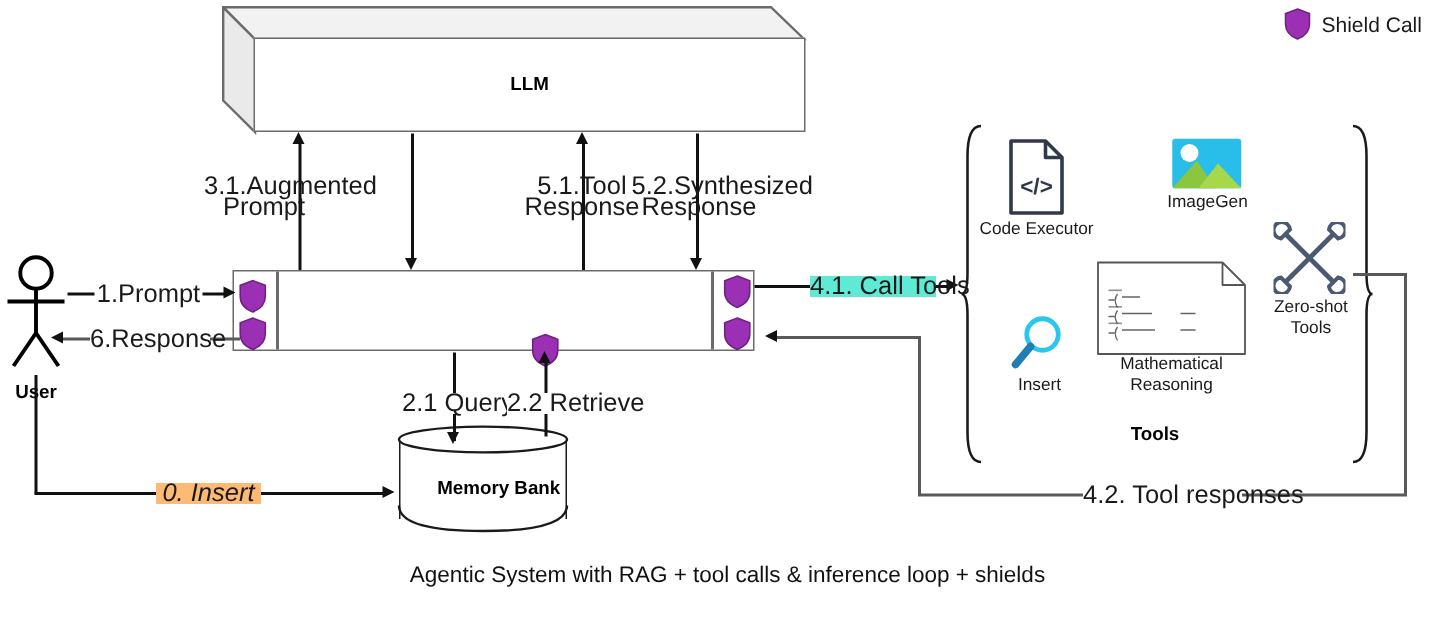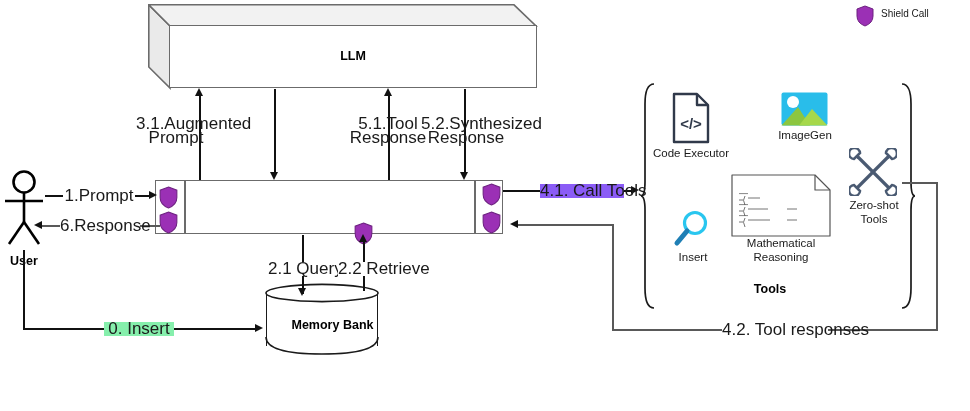--- a/index.html
+++ b/index.html
@@ -103,21 +103,21 @@
     font-size: 12.5px;
     font-weight: bold;
     color: #000;
     text-align: center;
     white-space: nowrap;
   }
 
   
   .legend-text {
     position: absolute;
-    font-size: 10px;
+    font-size: 14px;
     color: #1a1a1a;
     white-space: nowrap;
   }
 </style>
 </head>
 <body>
 
 <div id="canvas">
 
   <svg class="shield" style="left:856px; top:5px;" width="18" height="22" viewBox="0 0 18 22">
@@ -206,21 +206,21 @@
   <div class="arrow ar-d" style="left:298px; top:288px;"></div>
   <div class="lbl" style="left:268px; top:262px; width:68px; background:#fff;">2.1 Query</div>
 
   <div class="ln vln blk" style="left:363px; top:241px; height:50px;"></div>
   <div class="arrow ar-u" style="left:359px; top:234px;"></div>
   <div class="lbl" style="left:338px; top:262px; width:76px; background:#fff;text-align:right;">2.2 Retrieve</div>
 
   <div class="ln vln blk" style="left:23px; top:250px; height:79px;"></div>
   <div class="ln hln blk" style="left:23px; top:328px; width:236px;"></div>
   <div class="arrow ar-r" style="left:255px; top:324px;"></div>
-  <div class="lbl" style="left:104px; top:322px; width:70px; background:#86efac;">0. Insert</div>
+  <div class="lbl" style="left:104px; top:322px; width:70px; background:#fdba74;font-style:italic;">0. Insert</div>
 
   <svg style="position:absolute; left:640px; top:82px;" width="16" height="228">
     <path d="M14 2 Q5 2 5 22 L5 100 Q5 114 1 114 Q5 114 5 128 L5 206 Q5 226 14 226" fill="none" stroke="#1a1a1a" stroke-width="1.7"></path>
   </svg>
 
   <svg style="position:absolute; left:900px; top:82px;" width="16" height="228">
     <path d="M2 2 Q11 2 11 22 L11 100 Q11 114 15 114 Q11 114 11 128 L11 206 Q11 226 2 226" fill="none" stroke="#1a1a1a" stroke-width="1.7"></path>
   </svg>
 
   <svg class="tool-icon" style="left:671px; top:92px;" width="40" height="52" viewBox="0 0 40 52">
@@ -273,24 +273,25 @@
       <path d="M37 43 a5.5 5.5 0 1 0 6 -6 Z"></path>
     </g>
   </svg>
   <div class="tool-lbl" style="left:833px; top:198px; width:82px;">Zero-shot
 Tools</div>
 
   <div class="tools-title" style="left:710px; top:282px; width:120px;">Tools</div>
 
   <div class="ln hln blk" style="left:503px; top:190px; width:130px;"></div>
   <div class="arrow ar-r" style="left:631px; top:186px;"></div>
-  <div class="lbl" style="left:540px; top:184px; width:84px; background:#8b5cf6;">4.1. Call Tools</div>
+  <div class="lbl" style="left:540px; top:184px; width:84px; background:#5eead4;">4.1. Call Tools</div>
 
   <div class="ln vln" style="left:936px; top:182px; height:148px;"></div>
   <div class="ln hln" style="left:902px; top:182px; width:36px;"></div>
   <div class="ln hln" style="left:612px; top:329px; width:326px;"></div>
   <div class="ln vln" style="left:612px; top:224px; height:106px;"></div>
   <div class="ln hln" style="left:518px; top:224px; width:96px;"></div>
   <div class="arrow ar-l" style="left:510px; top:220px;"></div>
   <div class="lbl" style="left:722px; top:323px; width:106px; background:#fff;">4.2. Tool responses</div>
 
+  <div class="caption" style="left:0px; top:375px; width:970px;">Agentic System with RAG + tool calls &amp; inference loop + shields</div>
 
 </div>
 
 </body></html>

